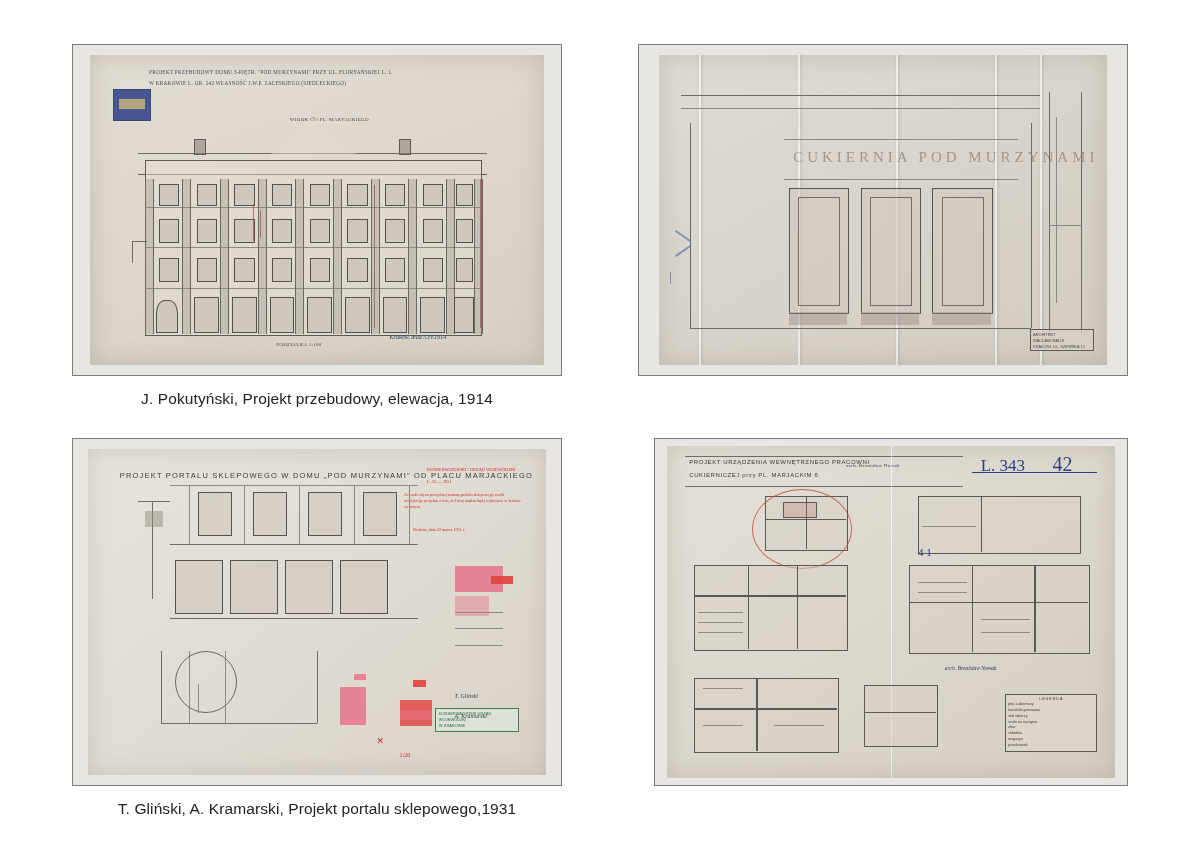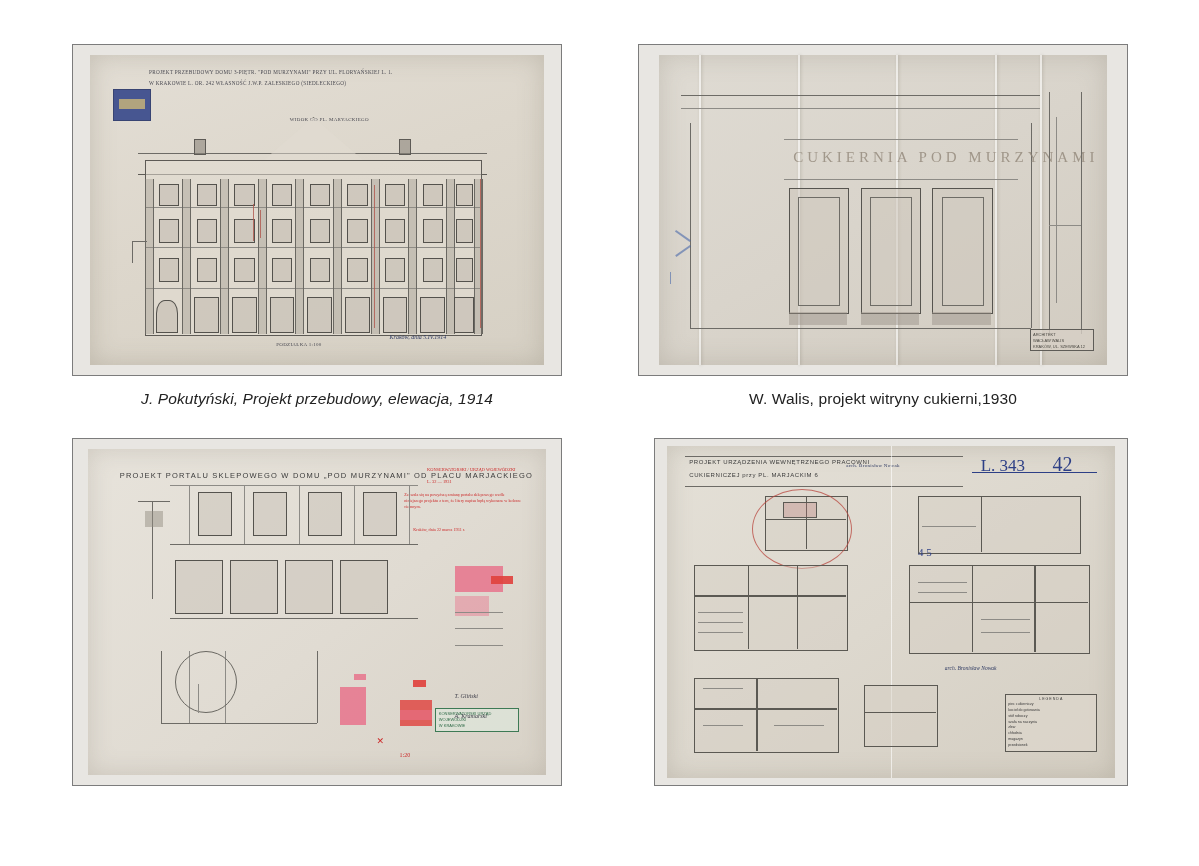--- a/index.html
+++ b/index.html
@@ -408,27 +408,24 @@
 
           <div class="cartouche">
             <div>ARCHITEKT</div>
             <div>WACŁAW WALIS</div>
             <div>KRAKÓW, UL. SZEWSKA 12</div>
           </div>
         </div>
       </div>
     </div>
 
-    <div class="cell-cap" style="grid-column:1;grid-row:2;font-style:italic;">
+    <div class="cell-cap" style="grid-column:1;grid-row:2;">
       <div class="caption">J. Pokutyński, Projekt przebudowy, elewacja, 1914</div>
     </div>
     <div class="cell-cap" style="grid-column:2;grid-row:2;"></div>
-    <div class="cell-cap" style="grid-column:3;grid-row:2;">
-      <div class="caption">W. Walis, projekt witryny cukierni,1930</div>
-    </div>
 
     <div class="cell-img" style="grid-column:1;grid-row:3;">
       <div class="figure" id="fig3">
         <div class="sheet">
 
           <div class="ttl">PROJEKT PORTALU SKLEPOWEGO W DOMU „POD MURZYNAMI" OD PLACU MARJACKIEGO</div>
 
           <div class="redtxt" style="left:74%;top:5.5%;font-size:4.4px;">KONSERWATORSKI / URZĄD WOJEWÓDZKI</div>
           <div class="redtxt" style="left:74%;top:9%;font-size:4.4px;">L. 32 — 1931</div>
           <div class="redtxt" style="left:69%;top:13%;font-size:4.2px;width:26%;white-space:normal;line-height:1.5;">Zezwala się na powyższą zmianę portalu sklepowego wedle niniejszego projektu z tem, że litery napisu będą wykonane w kolorze ciemnym.</div>
@@ -542,35 +539,38 @@
           <div class="wall" style="left:68%;top:36%;width:1.4px;height:26%;"></div>
           <div class="wall" style="left:82%;top:36%;width:1.4px;height:26%;"></div>
           <div class="ln-thin" style="left:56%;top:41%;width:11%;height:1px;"></div>
           <div class="ln-thin" style="left:56%;top:44%;width:11%;height:1px;"></div>
           <div class="ln-thin" style="left:70%;top:52%;width:11%;height:1px;"></div>
           <div class="ln-thin" style="left:70%;top:56%;width:11%;height:1px;"></div>
 
           <div class="plan" style="left:44%;top:72%;width:16%;height:18%;"></div>
           <div class="wall" style="left:44%;top:80%;width:16%;height:1.2px;"></div>
 
-          <div class="bignum" style="left:56%;top:30%;font-size:11px;">4 5</div>
+          <div class="bignum" style="left:56%;top:30%;font-size:11px;">4 1</div>
 
           <div class="legend">
             <div style="text-align:center;letter-spacing:1px;">LEGENDA</div>
             <div>piec cukierniczy</div>
             <div>kocioł do gotowania</div>
             <div>stół roboczy</div>
             <div>szafa na naczynia</div>
             <div>zlew</div>
             <div>chłodnia</div>
             <div>magazyn</div>
             <div>przedsionek</div>
           </div>
 
           <div class="handw" style="left:62%;top:66%;font-size:5.5px;">arch. Bronisław Nowak</div>
         </div>
       </div>
     </div>
 
+    <div class="cell-cap" style="grid-column:1;grid-row:4;">
+      <div class="caption">T. Gliński, A. Kramarski, Projekt portalu sklepowego,1931</div>
+    </div>
     <div class="cell-cap" style="grid-column:2;grid-row:4;"></div>
 
   </div>
 </div>
 
 </body></html>

